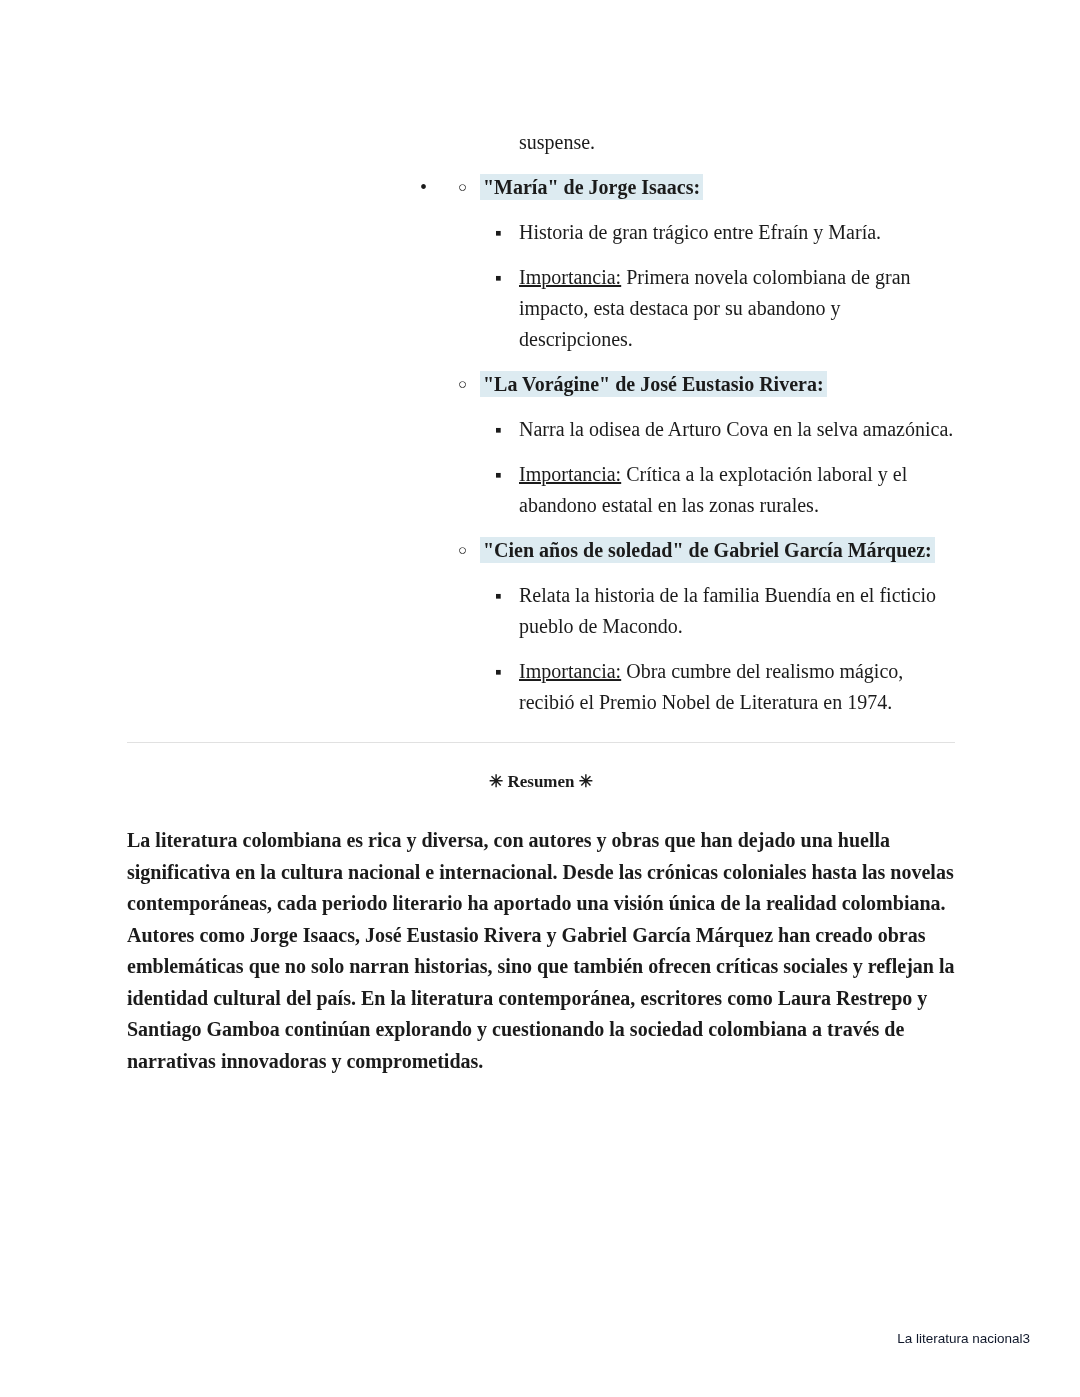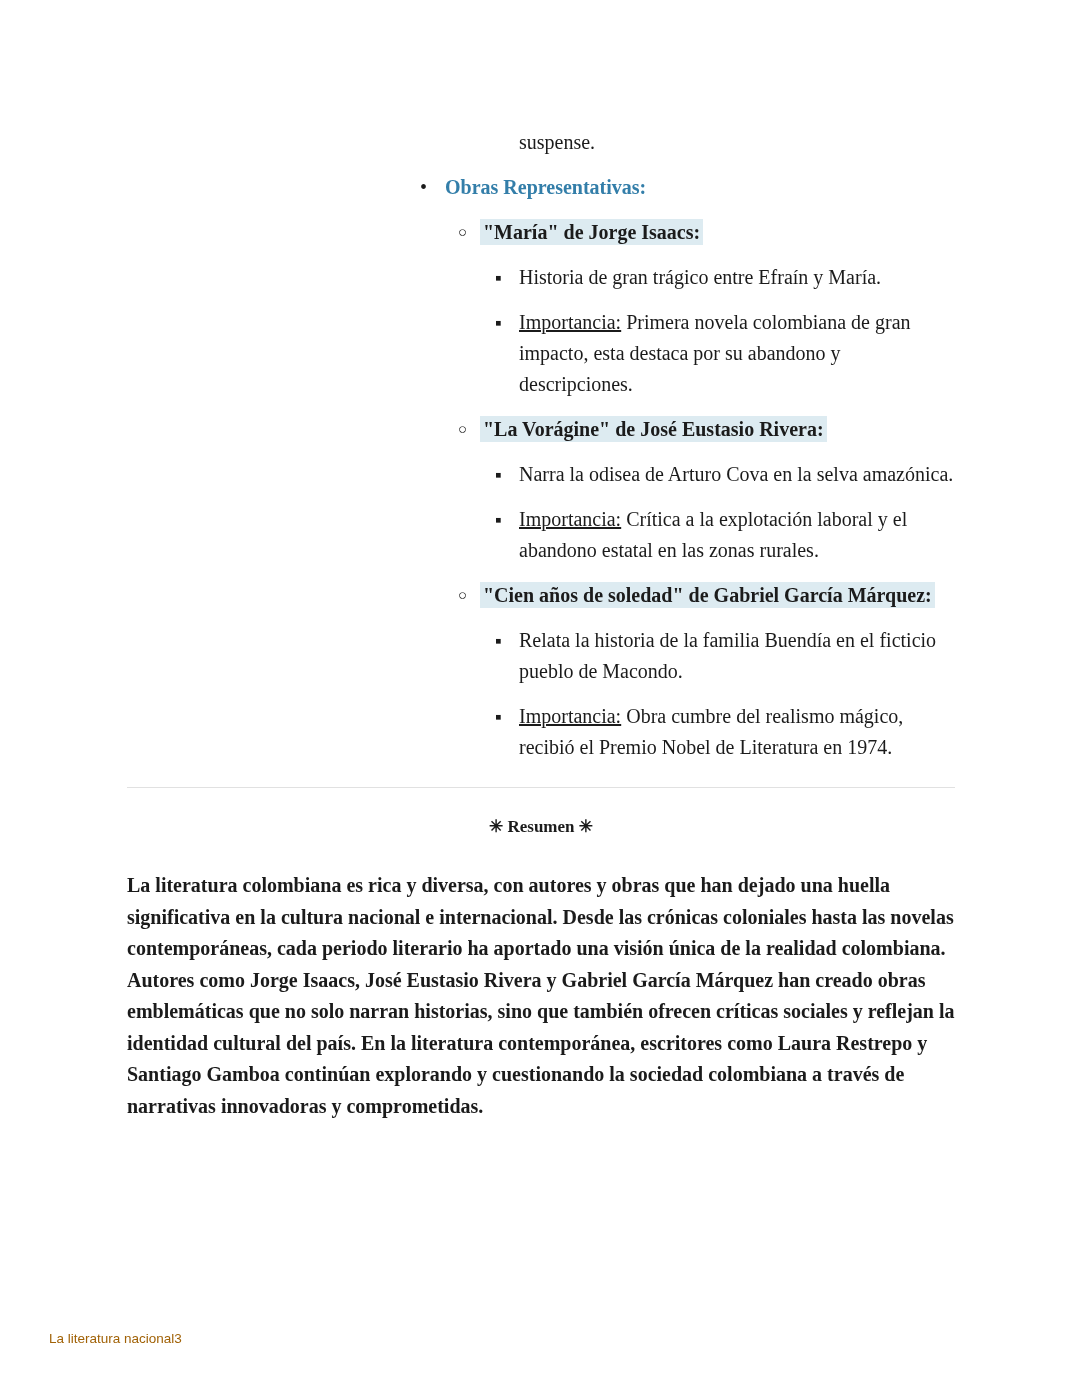--- a/index.html
+++ b/index.html
@@ -54,38 +54,37 @@
   .resumen-body {
     margin: 25px 0 0 0;
     line-height: 31.5px;
     font-weight: bold;
   }
 
   .footer {
     position: absolute;
     left: 49px; right: 50px; top: 1331px;
     display: flex;
-    justify-content: flex-start;
+    justify-content: flex-end;
     font-family: "Liberation Sans", "DejaVu Sans", sans-serif;
     font-size: 13.5px;
-    color: #a16207;
+    color: #0f172a;
   }
 </style>
 </head>
 <body>
 
 <div class="page">
   <main class="content">
 
     <div class="cont-line">suspense.</div>
 
     <section class="listwrap">
       <div class="li l1">
         <span class="marker m1">•</span>
-        <div class="txt heading-blue">Obras Representativas:</div>
 
         <div class="books">
 
           <div class="li l2">
             <span class="marker m2">○</span>
             <div class="txt book-title"><span class="hl">"María" de Jorge Isaacs:</span></div>
             <div class="points">
               <div class="li l3">
                 <span class="marker m3">▪</span>
                 <div class="txt">Historia de gran trágico entre Efraín y María.</div>

